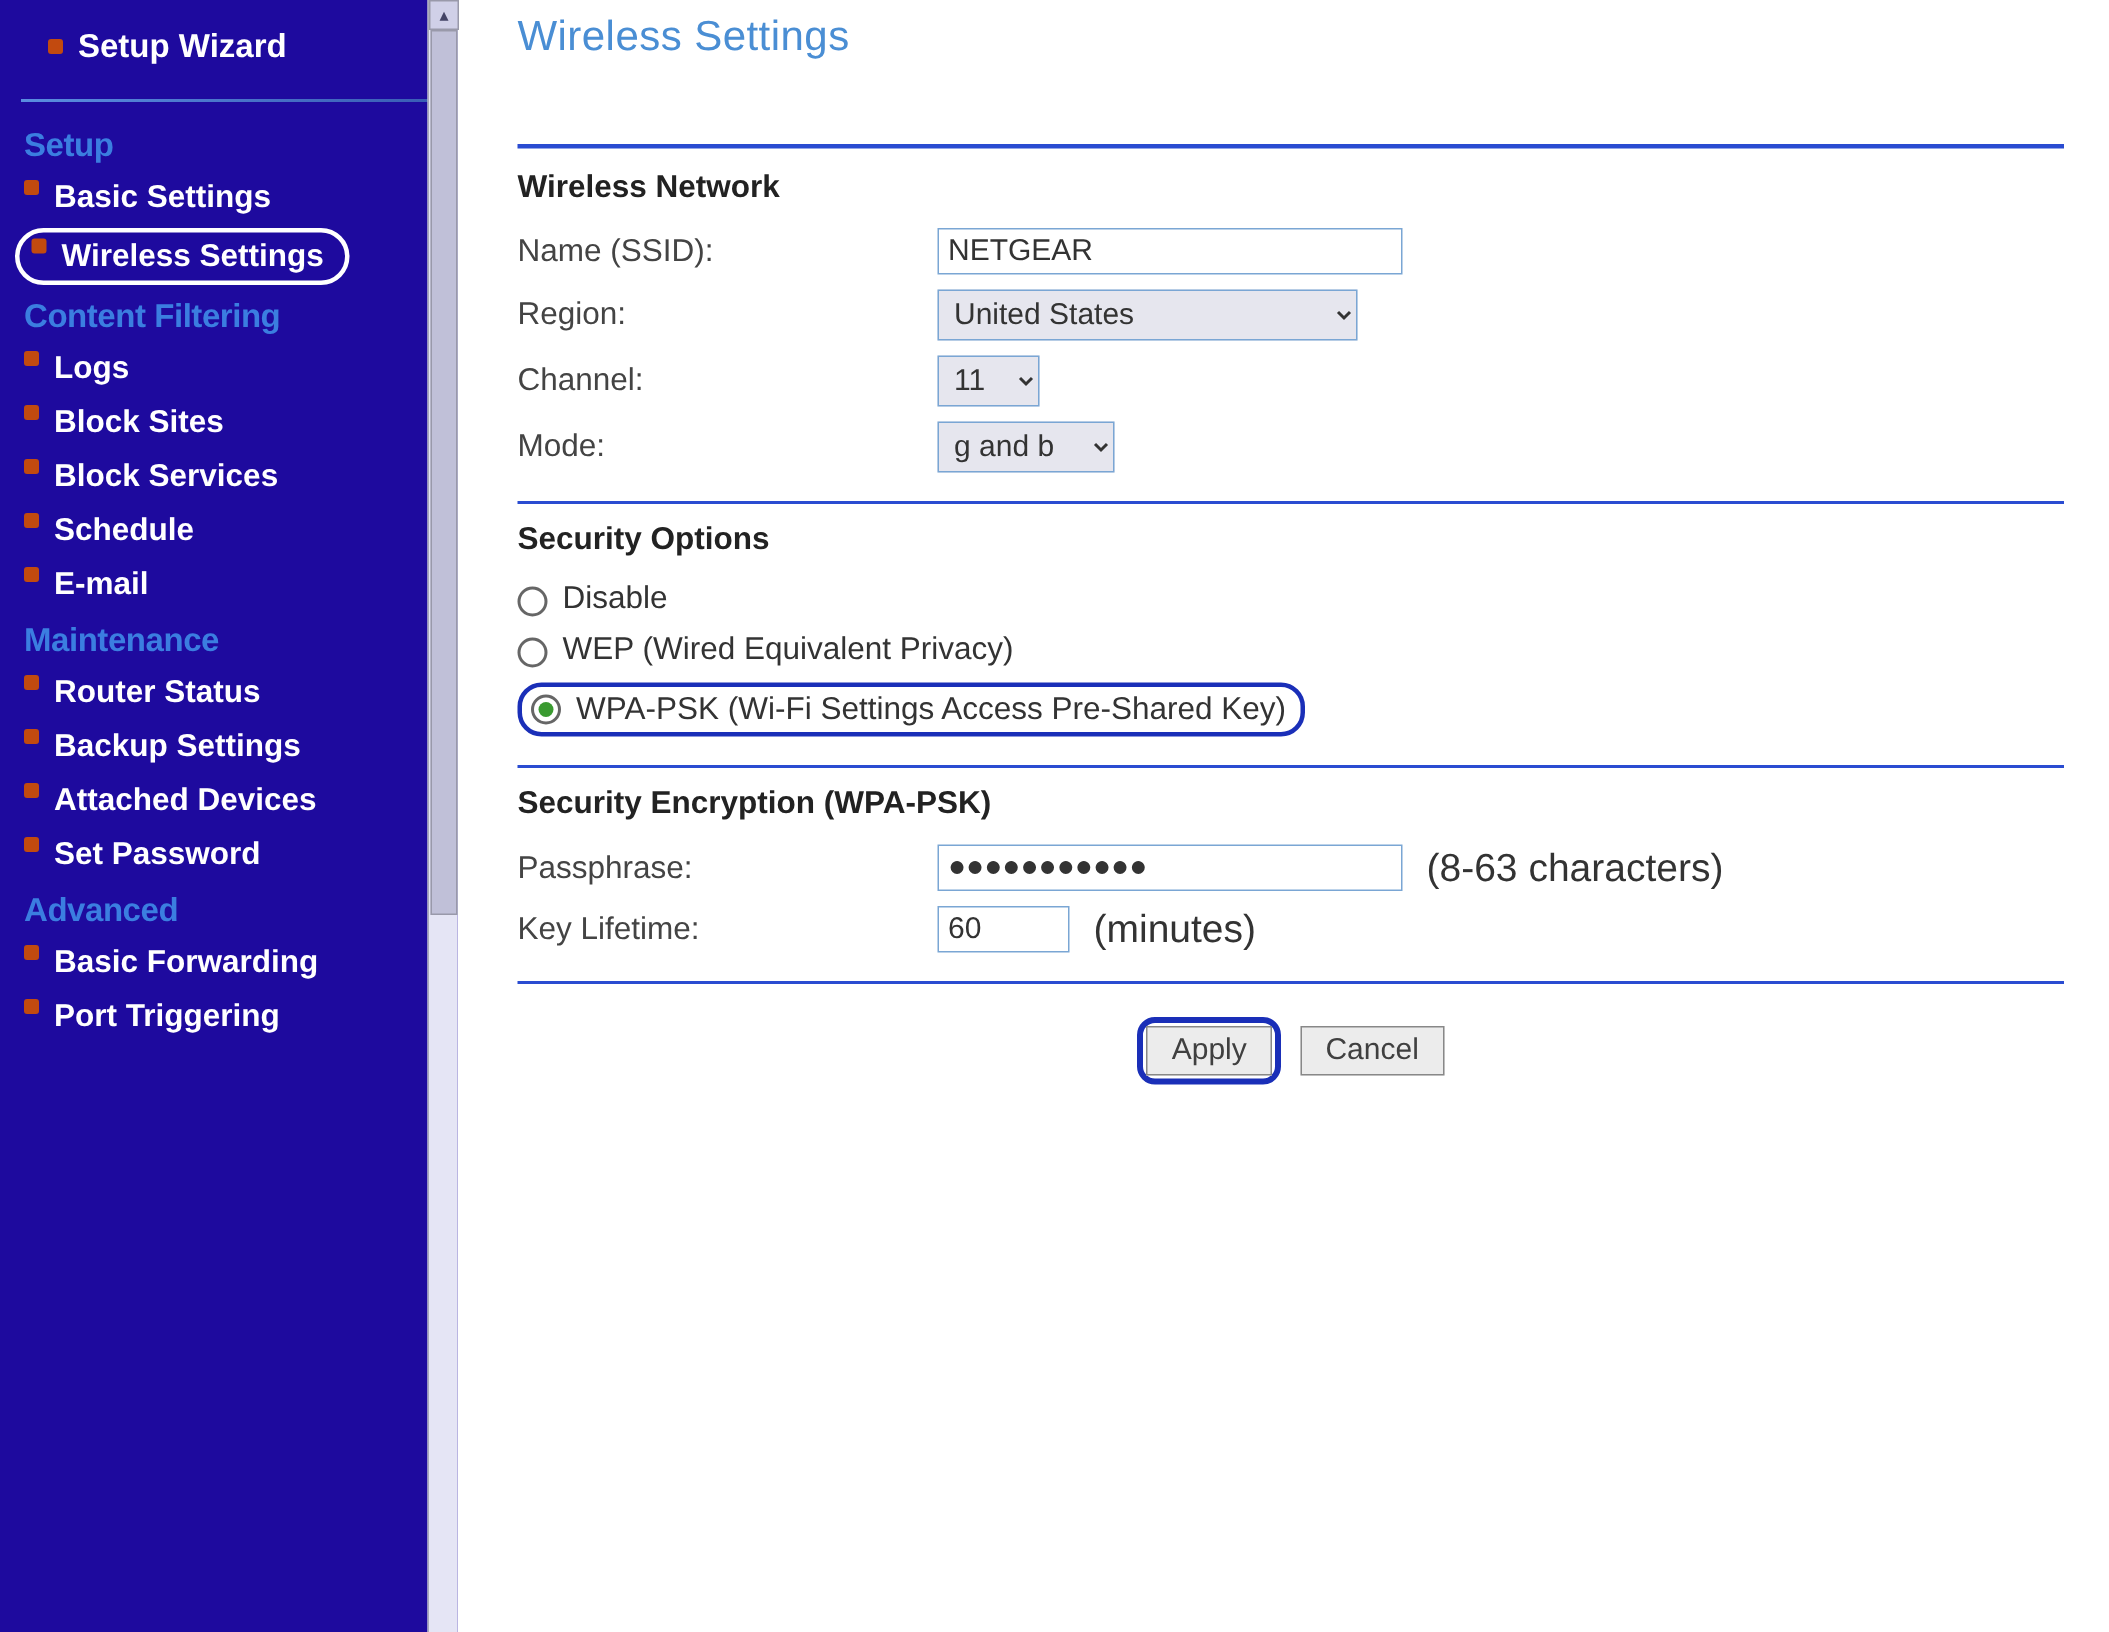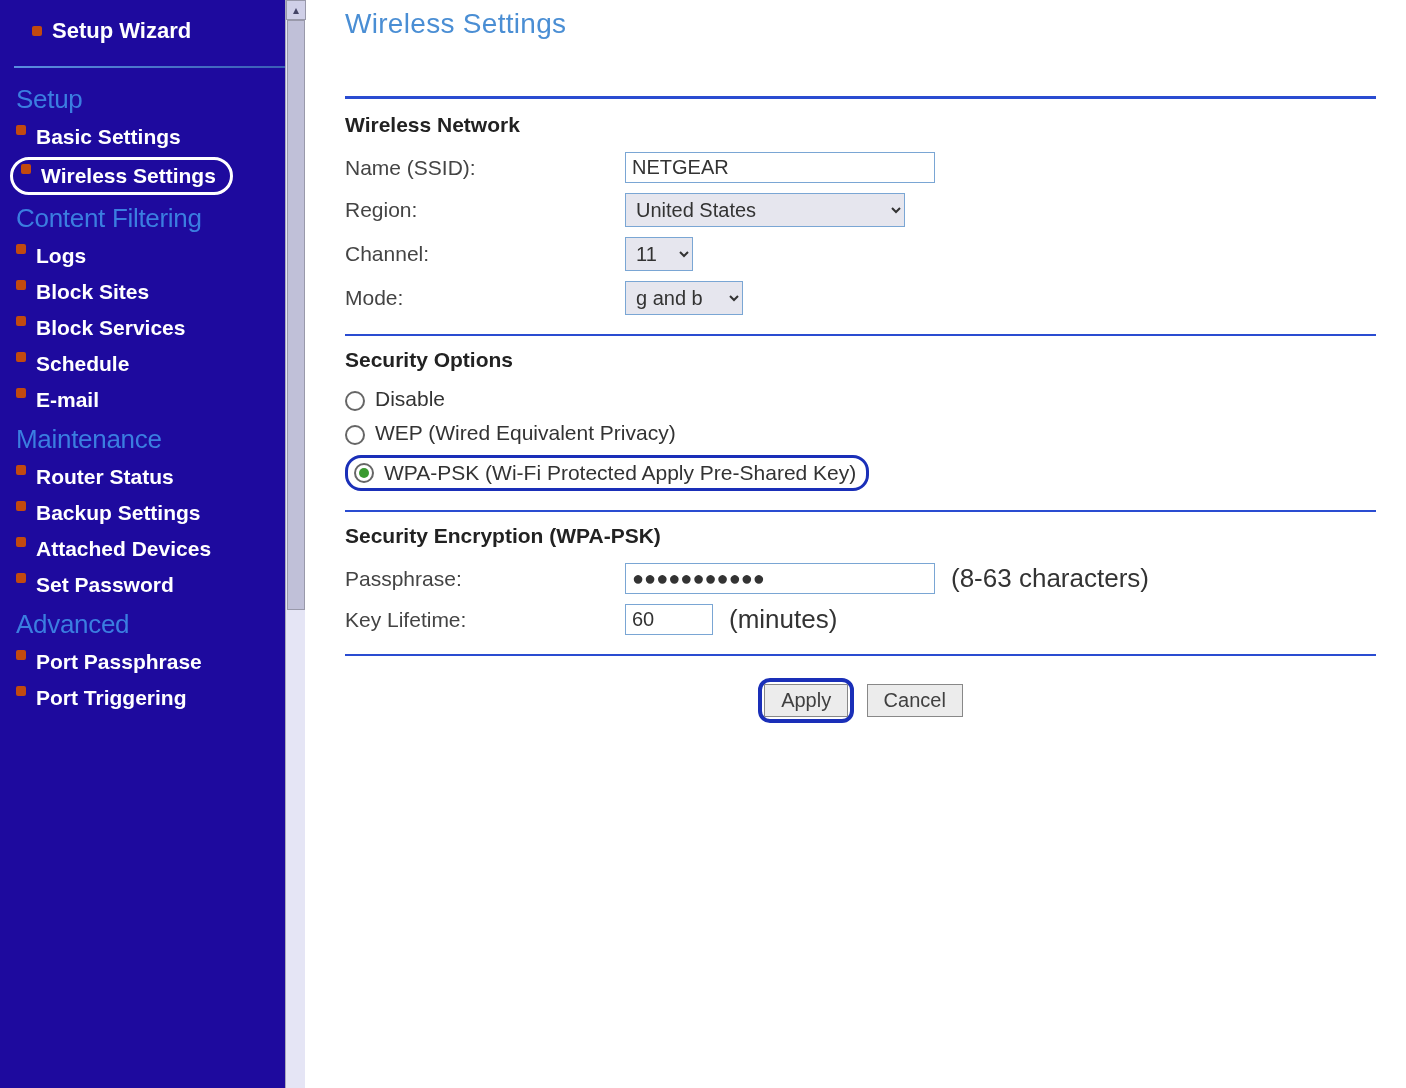--- a/index.html
+++ b/index.html
@@ -53,22 +53,22 @@
       display:flex;
       align-items:center;
     }
     .divider {
       height: 2px;
       background: linear-gradient(90deg, #5a8de0, #3a5db5);
       margin: 8px 18px 10px 6px;
     }
     .section-label {
       color: #3b7ee0;
-      font-weight: normal;
-      font-size: 26px;
+      font-weight: bold;
+      font-size: 22px;
       padding: 6px 6px 4px 8px;
       letter-spacing: -0.3px;
     }
     .nav-item {
       display: flex;
       align-items: flex-start;
       padding: 6px 6px 6px 8px;
       font-weight: bold;
       font-size: 21px;
       color: #fff;
@@ -244,21 +244,21 @@
       <span>Attached Devices</span>
     </div>
     <div class="nav-item">
       <span class="bullet"></span>
       <span>Set Password</span>
     </div>
 
     <div class="section-label">Advanced</div>
     <div class="nav-item">
       <span class="bullet"></span>
-      <span>Port Passphrase</span>
+      <span>Basic Forwarding</span>
     </div>
     <div class="nav-item">
       <span class="bullet"></span>
       <span>Port Triggering</span>
     </div>
 
     <div class="scrollbar">
       <div class="scroll-arrow">▴</div>
       <div class="scroll-thumb"></div>
     </div>
@@ -300,21 +300,21 @@
       <span class="radio"></span>
       <span>Disable</span>
     </div>
     <div class="radio-row">
       <span class="radio"></span>
       <span>WEP (Wired Equivalent Privacy)</span>
     </div>
     <div class="radio-row">
       <span class="radio-highlight">
         <span class="radio selected"></span>
-        <span>WPA-PSK (Wi-Fi Protected Apply Pre-Shared Key)</span>
+        <span>WPA-PSK (Wi-Fi Settings Access Pre-Shared Key)</span>
       </span>
     </div>
 
     <hr class="hr-thin">
     <div class="section-heading">Security Encryption (WPA-PSK)</div>
 
     <div class="form-row">
       <span class="form-label">Passphrase:</span>
       <input class="text-input pass-input" value="●●●●●●●●●●●" style="">
       <span class="hint">(8-63 characters)</span>

